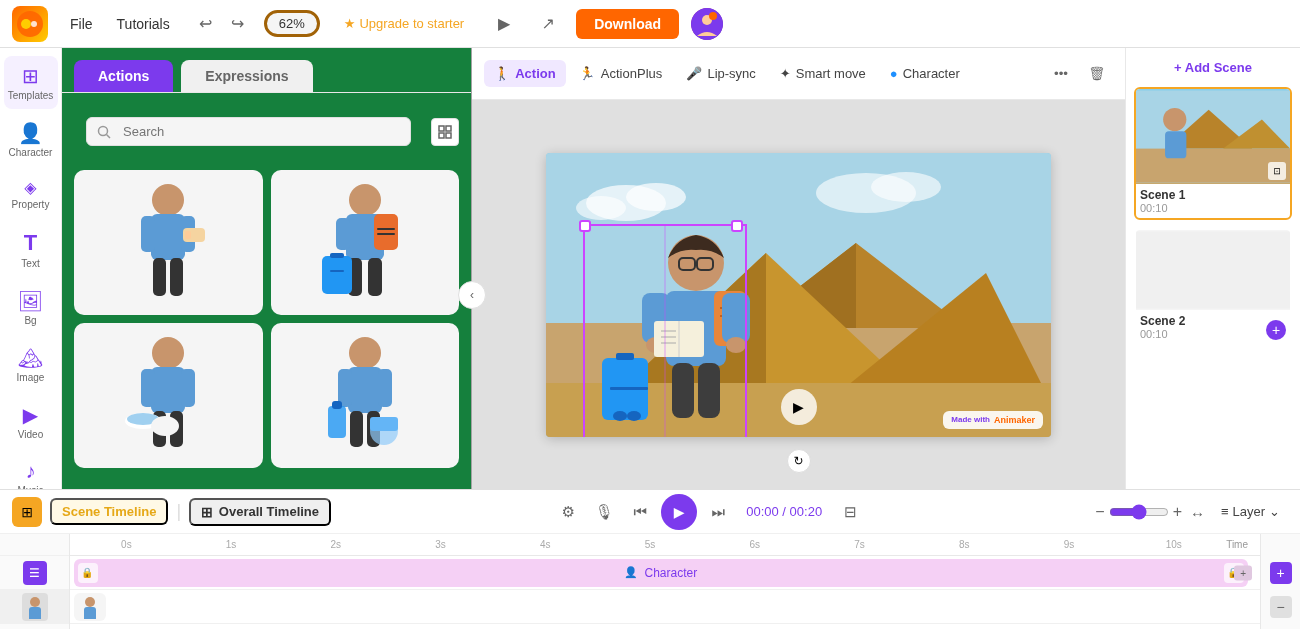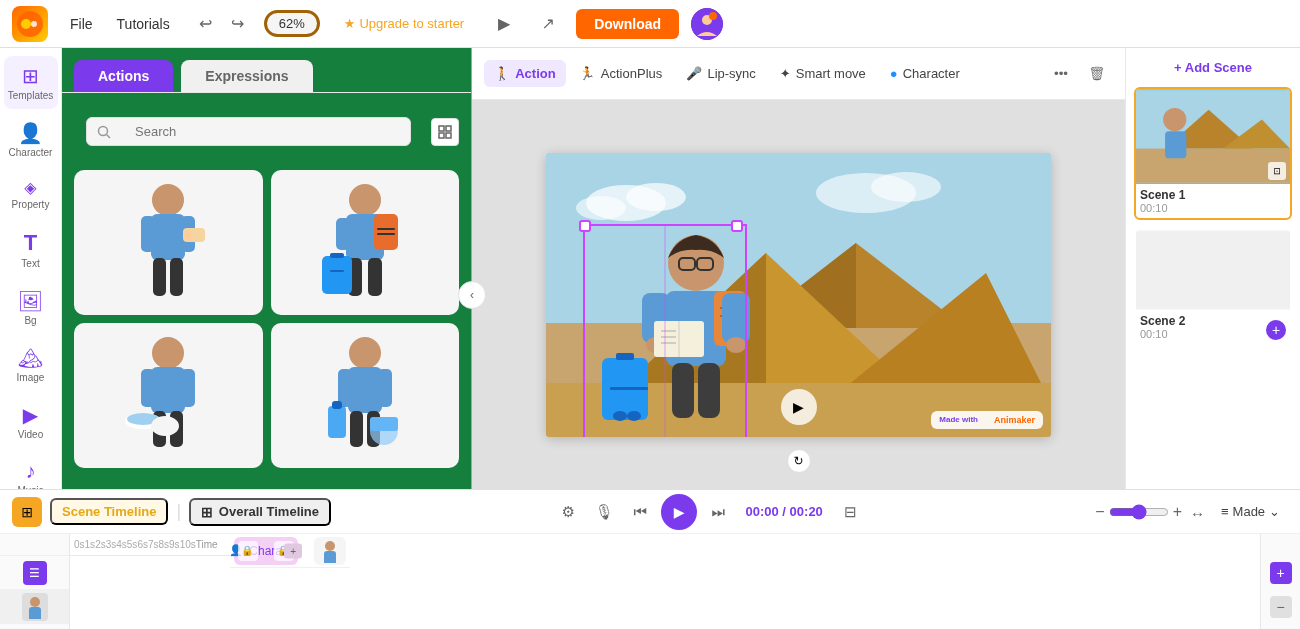--- a/index.html
+++ b/index.html
@@ -152,21 +152,21 @@
       color: #fff;
     }
     .panel-search {
       display: flex;
       align-items: center;
       margin: 12px;
       background: #f5f5f5;
       border: 1px solid #e0e0e0;
       border-radius: 6px;
       padding: 6px 10px;
-      gap: 24px;
+      gap: 12px;
     }
     .panel-search input {
       border: none;
       background: none;
       outline: none;
       font-size: 13px;
       flex: 1;
       color: #666;
     }
     .panel-expand-btn {
@@ -294,21 +294,21 @@
     }
     .animaker-badge {
       position: absolute;
       bottom: 8px;
       right: 8px;
       background: rgba(255,255,255,0.9);
       border-radius: 6px;
       padding: 4px 8px;
       font-size: 9px;
       color: #333;
-      display: flex; gap: 16px;
+      display: flex; gap: 4px;
     }
     .collapse-btn {
       position: absolute;
       left: -14px;
       top: 50%;
       transform: translateY(-50%);
       width: 28px; height: 28px;
       background: #fff;
       border: 1px solid #e0e0e0;
       border-radius: 50%;
@@ -445,21 +445,21 @@
       border: none;
       border-radius: 50%;
       color: #fff;
       font-size: 14px;
       cursor: pointer;
       display: flex; align-items: center; justify-content: center;
     }
     .time-display {
       font-size: 13px;
       color: #7c3aed;
-      font-weight: 700;
+      font-weight: 400;
       min-width: 90px;
       text-align: center;
     }
     .timeline-zoom {
       display: flex;
       align-items: center;
       gap: 4px;
       margin-left: 8px;
     }
     .zoom-minus, .zoom-plus {
@@ -516,21 +516,21 @@
       width: 24px; height: 24px;
       background: #7c3aed;
       border-radius: 4px;
       display: flex; align-items: center; justify-content: center;
       color: #fff;
       font-size: 11px;
     }
     .timeline-right {
       flex: 1;
       display: flex;
-      flex-direction: row;
+      flex-direction: column;
       overflow: hidden;
     }
     .timeline-ruler {
       height: 22px;
       background: #fff;
       display: flex;
       align-items: center;
       padding: 0 4px;
       font-size: 10px;
       color: #999;
@@ -967,21 +967,21 @@
 
     <div class="timeline-zoom">
       <button class="zoom-minus">−</button>
       <input type="range" class="zoom-slider" min="0" max="100" value="50" style="">
       <button class="zoom-plus">+</button>
     </div>
     <button class="fit-btn">↔</button>
 
     <button class="layer-btn">
       <span>≡</span>
-      <span>Made</span>
+      <span>Layer</span>
       <span>⌄</span>
     </button>
   </div>
 
   <div class="timeline-tracks">
 
     <div class="timeline-left-col">
 
       <div class="track-label-cell" style="height:22px;"></div>
       <div class="track-label-cell" style="height:34px;">

